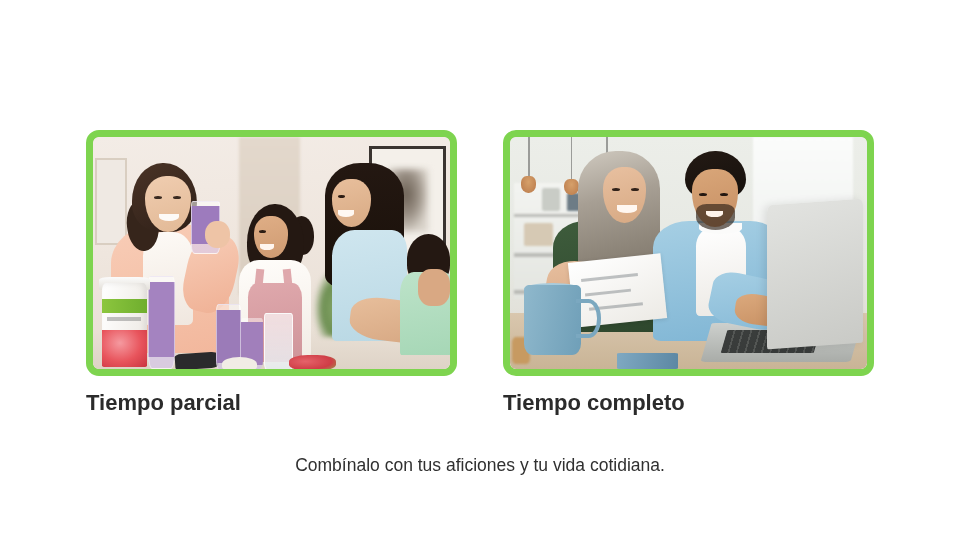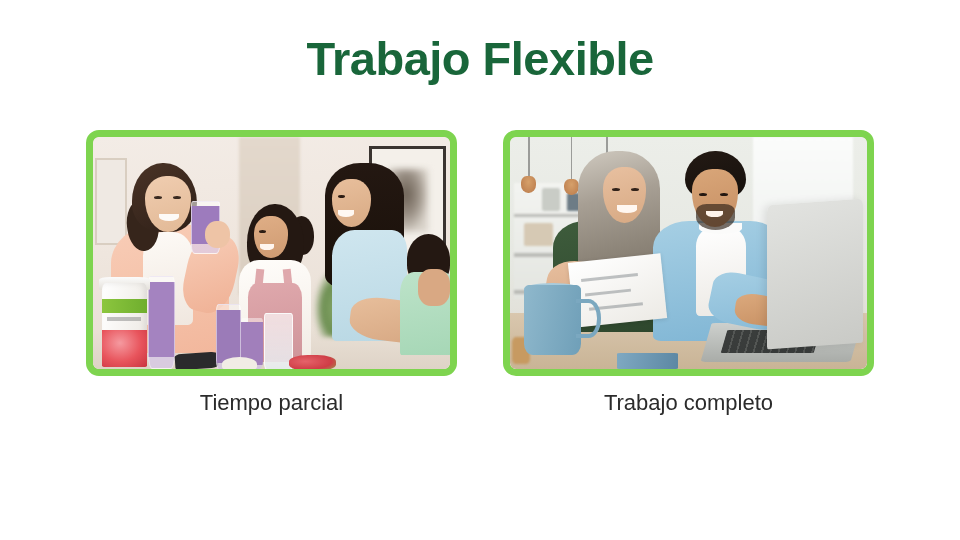--- a/index.html
+++ b/index.html
@@ -523,23 +523,23 @@
     position: absolute;
     top: 390px;
     left: 0;
     width: 960px;
     height: 32px;
   }
   .caption {
     position: absolute;
     top: 0;
     width: 371px;
-    text-align: center;
+    text-align: left;
     font-size: 22px;
-    font-weight: normal;
+    font-weight: bold;
     color: #2b2b2b;
     white-space: nowrap;
   }
   .caption.left  { left: 86px; }
   .caption.right { left: 503px; }
 
   
   .body-text {
     position: absolute;
     top: 452px;
@@ -550,21 +550,20 @@
     color: #303030;
     line-height: 1.55;
   }
   .body-line { display: block; white-space: nowrap; }
 </style>
 </head>
 <body>
 
 <div class="slide">
 
-  <div class="slide-title">Trabajo Flexible</div>
 
   <div class="cards">
 
     <div class="photo-card left">
       <div class="photo-inner">
         <div class="p1-bg"></div>
         <div class="p1-wall-panel"></div>
         <div class="p1-frame-l"></div>
         <div class="p1-frame-r"></div>
         <div class="p1-counter"></div>
@@ -670,19 +669,20 @@
         <div class="p2-card"></div>
         <div class="p2-mug-rim"></div>
         <div class="p2-mug"></div>
         <div class="p2-mug-handle"></div>
       </div>
     </div>
   </div>
 
   <div class="captions">
     <div class="caption left">Tiempo parcial</div>
-    <div class="caption right">Trabajo completo</div>
+    <div class="caption right">Tiempo completo</div>
   </div>
 
   <div class="body-text">
+    <span class="body-line">Combínalo con tus aficiones y tu vida cotidiana.</span>
   </div>
 
 </div>
 
 </body></html>

